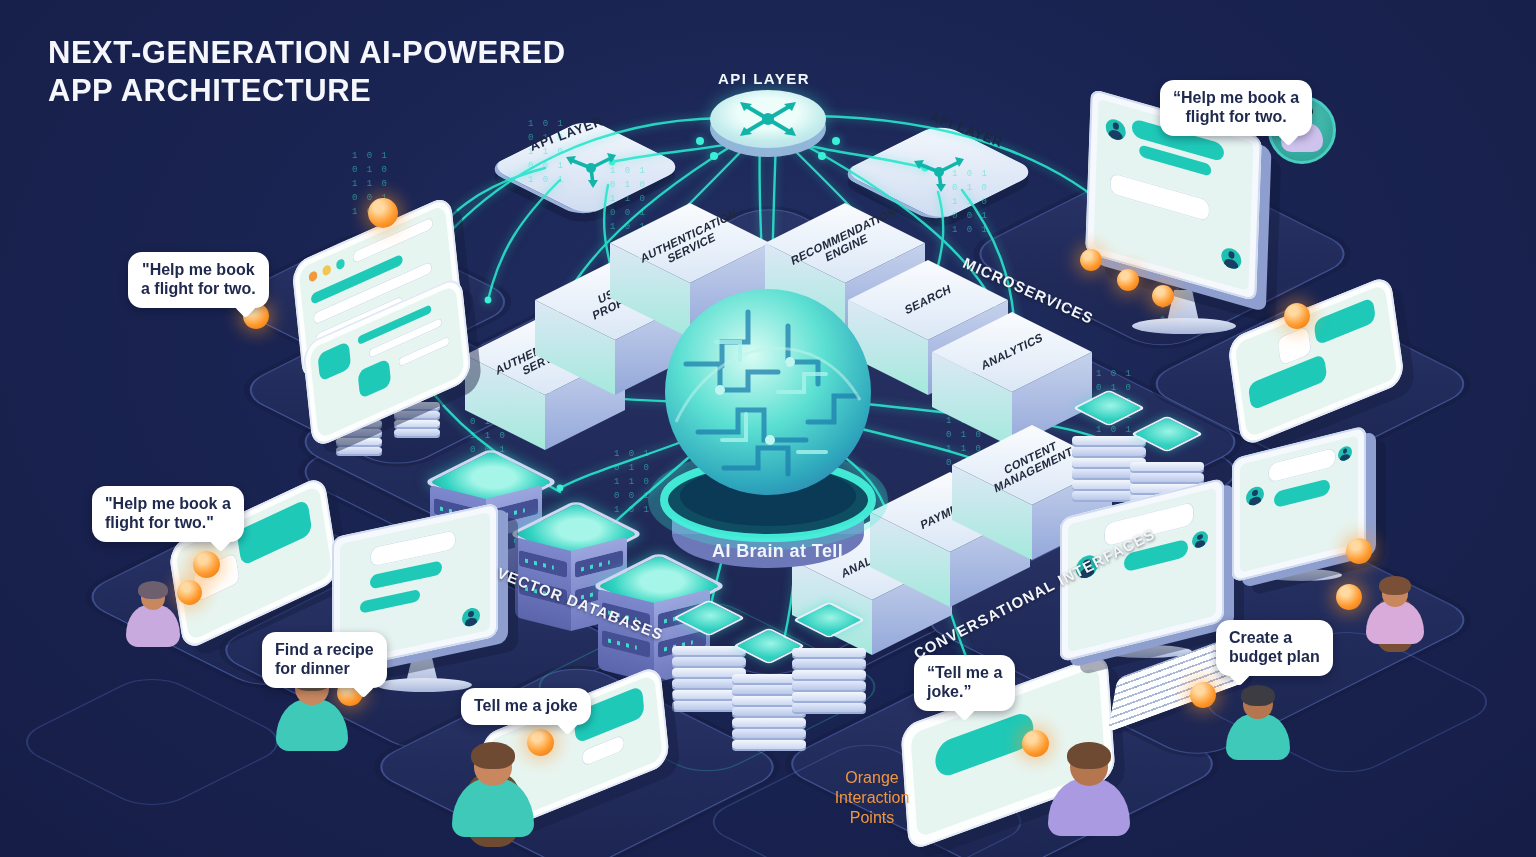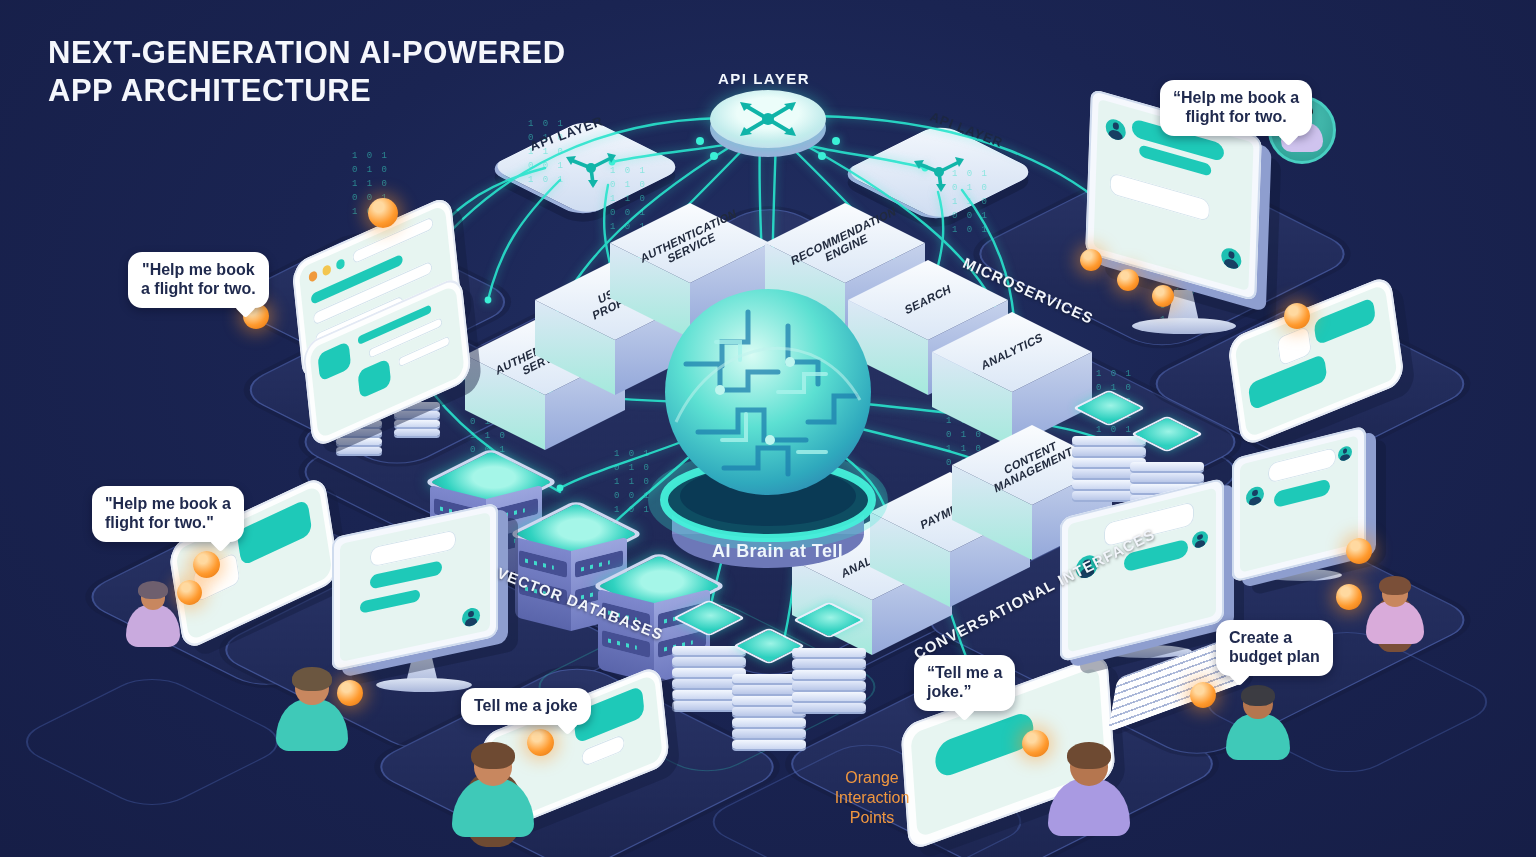--- a/index.html
+++ b/index.html
@@ -703,20 +703,22 @@
           <div class="hair"></div>
         </div>
         <div class="torso"></div>
     </div>
   </div>
 
   <div class="bubble pre tail-br" style="left:128px;top:252px;text-align:center;">"Help me book
 a flight for two.</div>
   <div class="bubble pre tail-br" style="left:92px;top:486px;">"Help me book a
 flight for two."</div>
+  <div class="bubble pre tail-br" style="left:262px;top:632px;">Find a recipe
+for dinner</div>
   <div class="bubble pre tail-br" style="left:461px;top:688px;">Tell me a joke</div>
   <div class="bubble pre tail-bc" style="left:914px;top:655px;">“Tell me a
 joke.”</div>
   <div class="bubble pre tail-br" style="left:1160px;top:80px;text-align:center;">“Help me book a
 flight for two.</div>
   <div class="bubble pre tail-bl" style="left:1216px;top:620px;">Create a
 budget plan</div>
 
   <div class="orange-note abs pre" style="left:812px;top:768px;width:120px;">Orange
 Interaction

